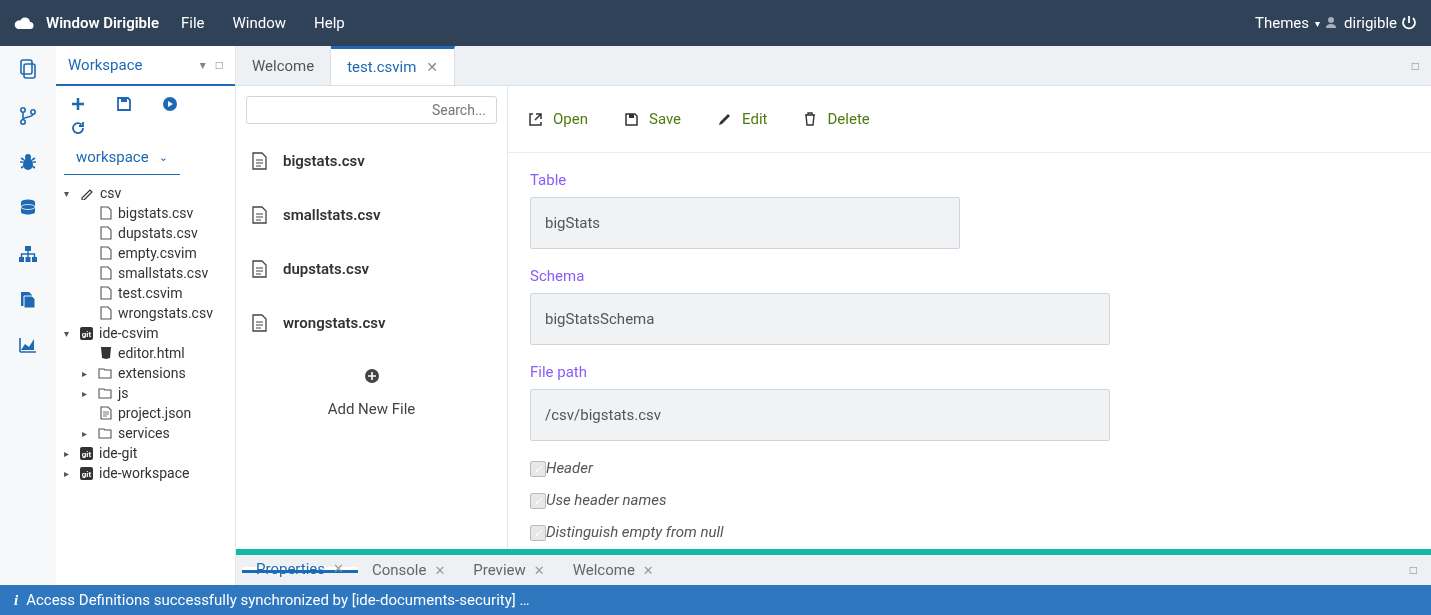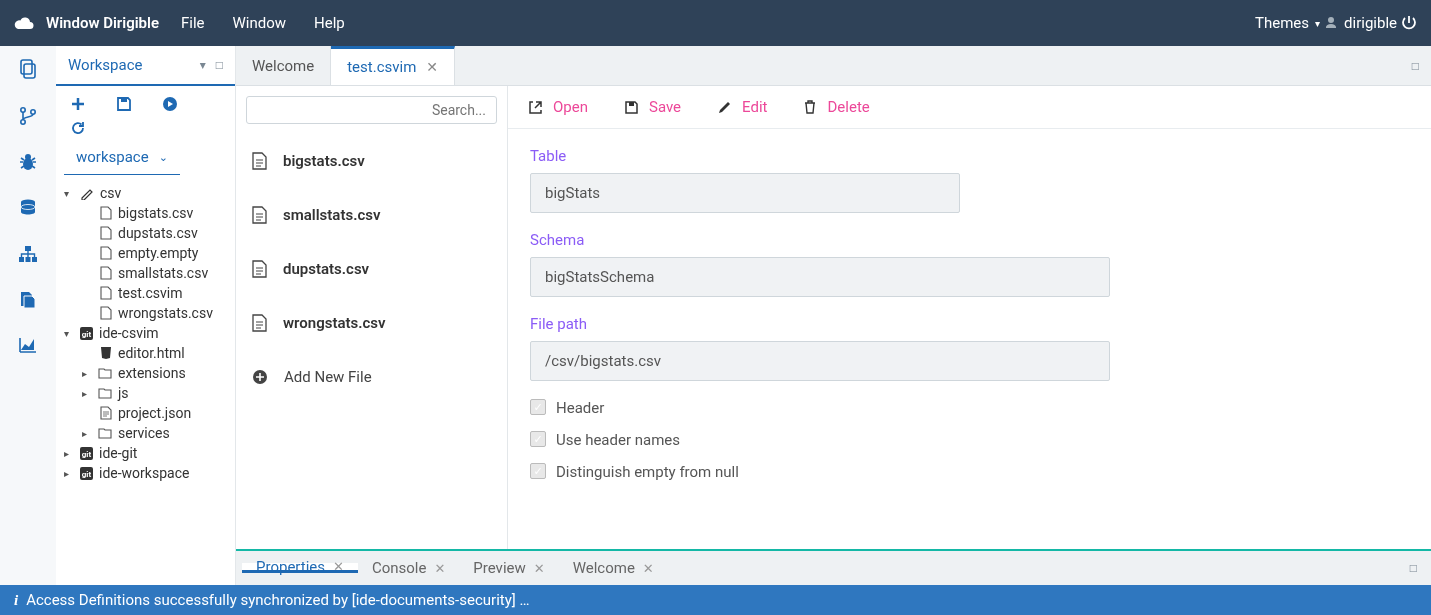--- a/index.html
+++ b/index.html
@@ -44,36 +44,36 @@
 .tabs .spacer { flex: 1; }
 .tabs .max { margin-right: 12px; color: #7a8793; cursor: pointer; font-size: 12px; }
 
 .editor-body { flex: 1; display: flex; min-height: 0; }
 .file-pane { width: 272px; border-right: 1px solid #e3e7ea; display: flex; flex-direction: column; }
 .search-box { margin: 10px; }
 .search-box input { width: 100%; height: 28px; padding: 4px 10px; border: 1px solid #cfd6db; border-radius: 3px; font-size: 14px; background: #fff; text-align: right; }
 .file-list { flex: 1; }
 .file-item { display: flex; align-items: center; gap: 16px; padding: 18px 16px; font-size: 15px; color: #333; font-weight: 600; cursor: pointer; }
 .file-item .ficon { color: #555; }
-.file-item.add { font-weight: 400; color: #444; }
+.file-item.add { font-weight: 400; color: #444; flex-direction: column; }
 
 .form-pane { flex: 1; display: flex; flex-direction: column; }
-.form-toolbar { display: flex; gap: 36px; padding: 12px 20px; border-bottom: 1px solid #e8ecef; font-size: 15px; color: #ec4899; }
+.form-toolbar { display: flex; gap: 36px; padding: 24px 20px; border-bottom: 1px solid #e8ecef; font-size: 15px; color: #4d7c0f; }
 .form-toolbar .tbtn { display: flex; align-items: center; gap: 10px; cursor: pointer; }
 .form-body { padding: 18px 22px; overflow-y: auto; }
 .form-field { margin-bottom: 18px; }
 .form-field label { display: block; font-size: 15px; color: #8b5cf6; margin-bottom: 8px; }
-.form-field input[type="text"] { height: 40px; padding: 0 14px; border: 1px solid #cfd6db; background: #f0f2f4; font-size: 15px; color: #555; border-radius: 2px; }
+.form-field input[type="text"] { height: 52px; padding: 0 14px; border: 1px solid #cfd6db; background: #f0f2f4; font-size: 15px; color: #555; border-radius: 2px; }
 .w-sm { width: 430px; }
 .w-lg { width: 580px; }
-.check-row { display: flex; align-items: flex-start; gap: 10px; margin-bottom: 14px; font-size: 15px; color: #555; }
+.check-row { display: flex; align-items: flex-end; margin-bottom: 14px; font-size: 15px; color: #555; font-style: italic; }
 .check-row .chk { width: 16px; height: 16px; border: 1px solid #bbb; border-radius: 2px; background: #e8e8e8; display: flex; align-items: center; justify-content: center; color: #fff; font-size: 11px; }
 
 
-.bottom-tabs { height: 36px; background: #eef1f3; display: flex; align-items: center; border-top: 2px solid #14b8a6; padding: 12px 6px; }
+.bottom-tabs { height: 36px; background: #eef1f3; display: flex; align-items: center; border-top: 6px solid #14b8a6; padding: 12px 6px; }
 .btab { padding: 0 14px; height: 100%; display: flex; align-items: center; gap: 8px; font-size: 15px; color: #666; cursor: pointer; }
 .btab.active { color: #1e69b3; border-bottom: 3px solid #1e69b3; background: #fff; }
 .btab .close { font-size: 13px; color: #999; }
 .bottom-tabs .spacer { flex: 1; }
 
 
 .statusbar { height: 30px; background: #2f77bf; color: #fff; display: flex; align-items: center; padding: 0 14px; font-size: 15px; }
 .statusbar .info-i { font-style: italic; font-weight: bold; font-family: serif; margin-right: 8px; }
 
 svg { display: block; }
@@ -226,21 +226,21 @@
             </svg>
           </span>
           <span>dupstats.csv</span>
         </div>
       <div class="node ind3">
           <span class="ticon">
             <svg width="12" height="14" viewBox="0 0 12 14">
               <path d="M1 1h7l3 3v9H1z" fill="none" stroke="#555" stroke-width="1.1"></path>
             </svg>
           </span>
-          <span>empty.empty</span>
+          <span>empty.csvim</span>
         </div>
       <div class="node ind3">
           <span class="ticon">
             <svg width="12" height="14" viewBox="0 0 12 14">
               <path d="M1 1h7l3 3v9H1z" fill="none" stroke="#555" stroke-width="1.1"></path>
             </svg>
           </span>
           <span>smallstats.csv</span>
         </div>
       <div class="node ind3">

